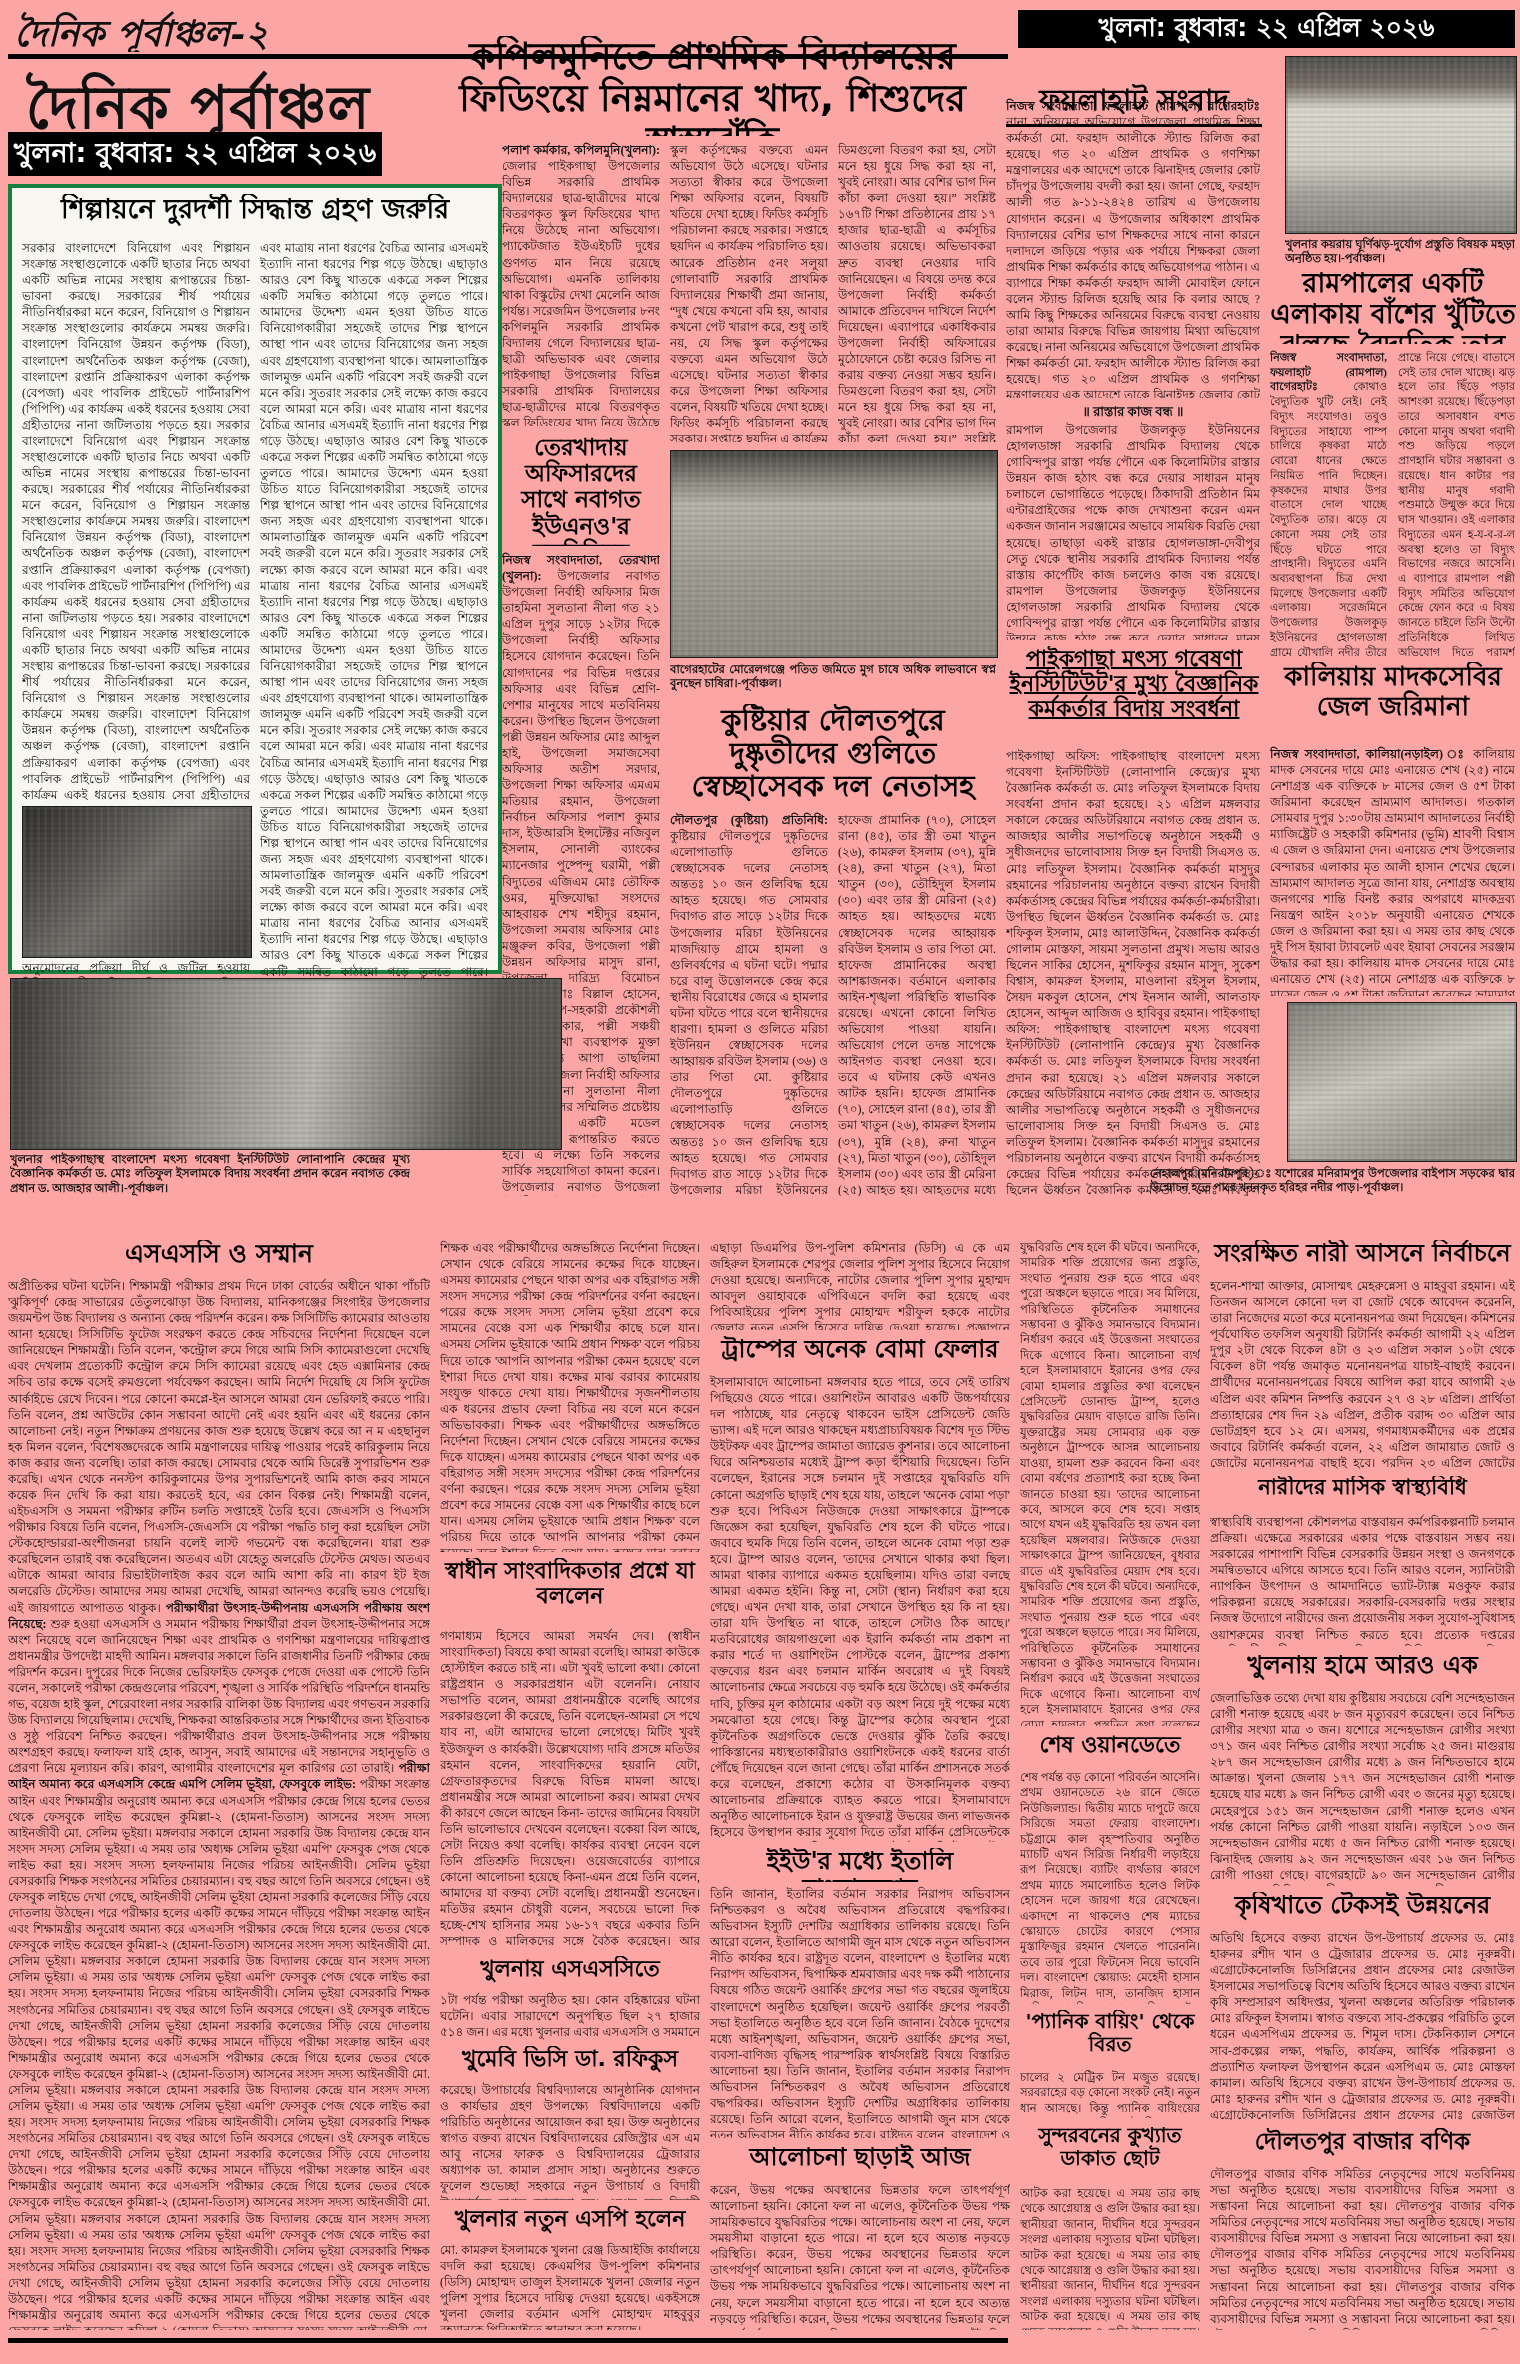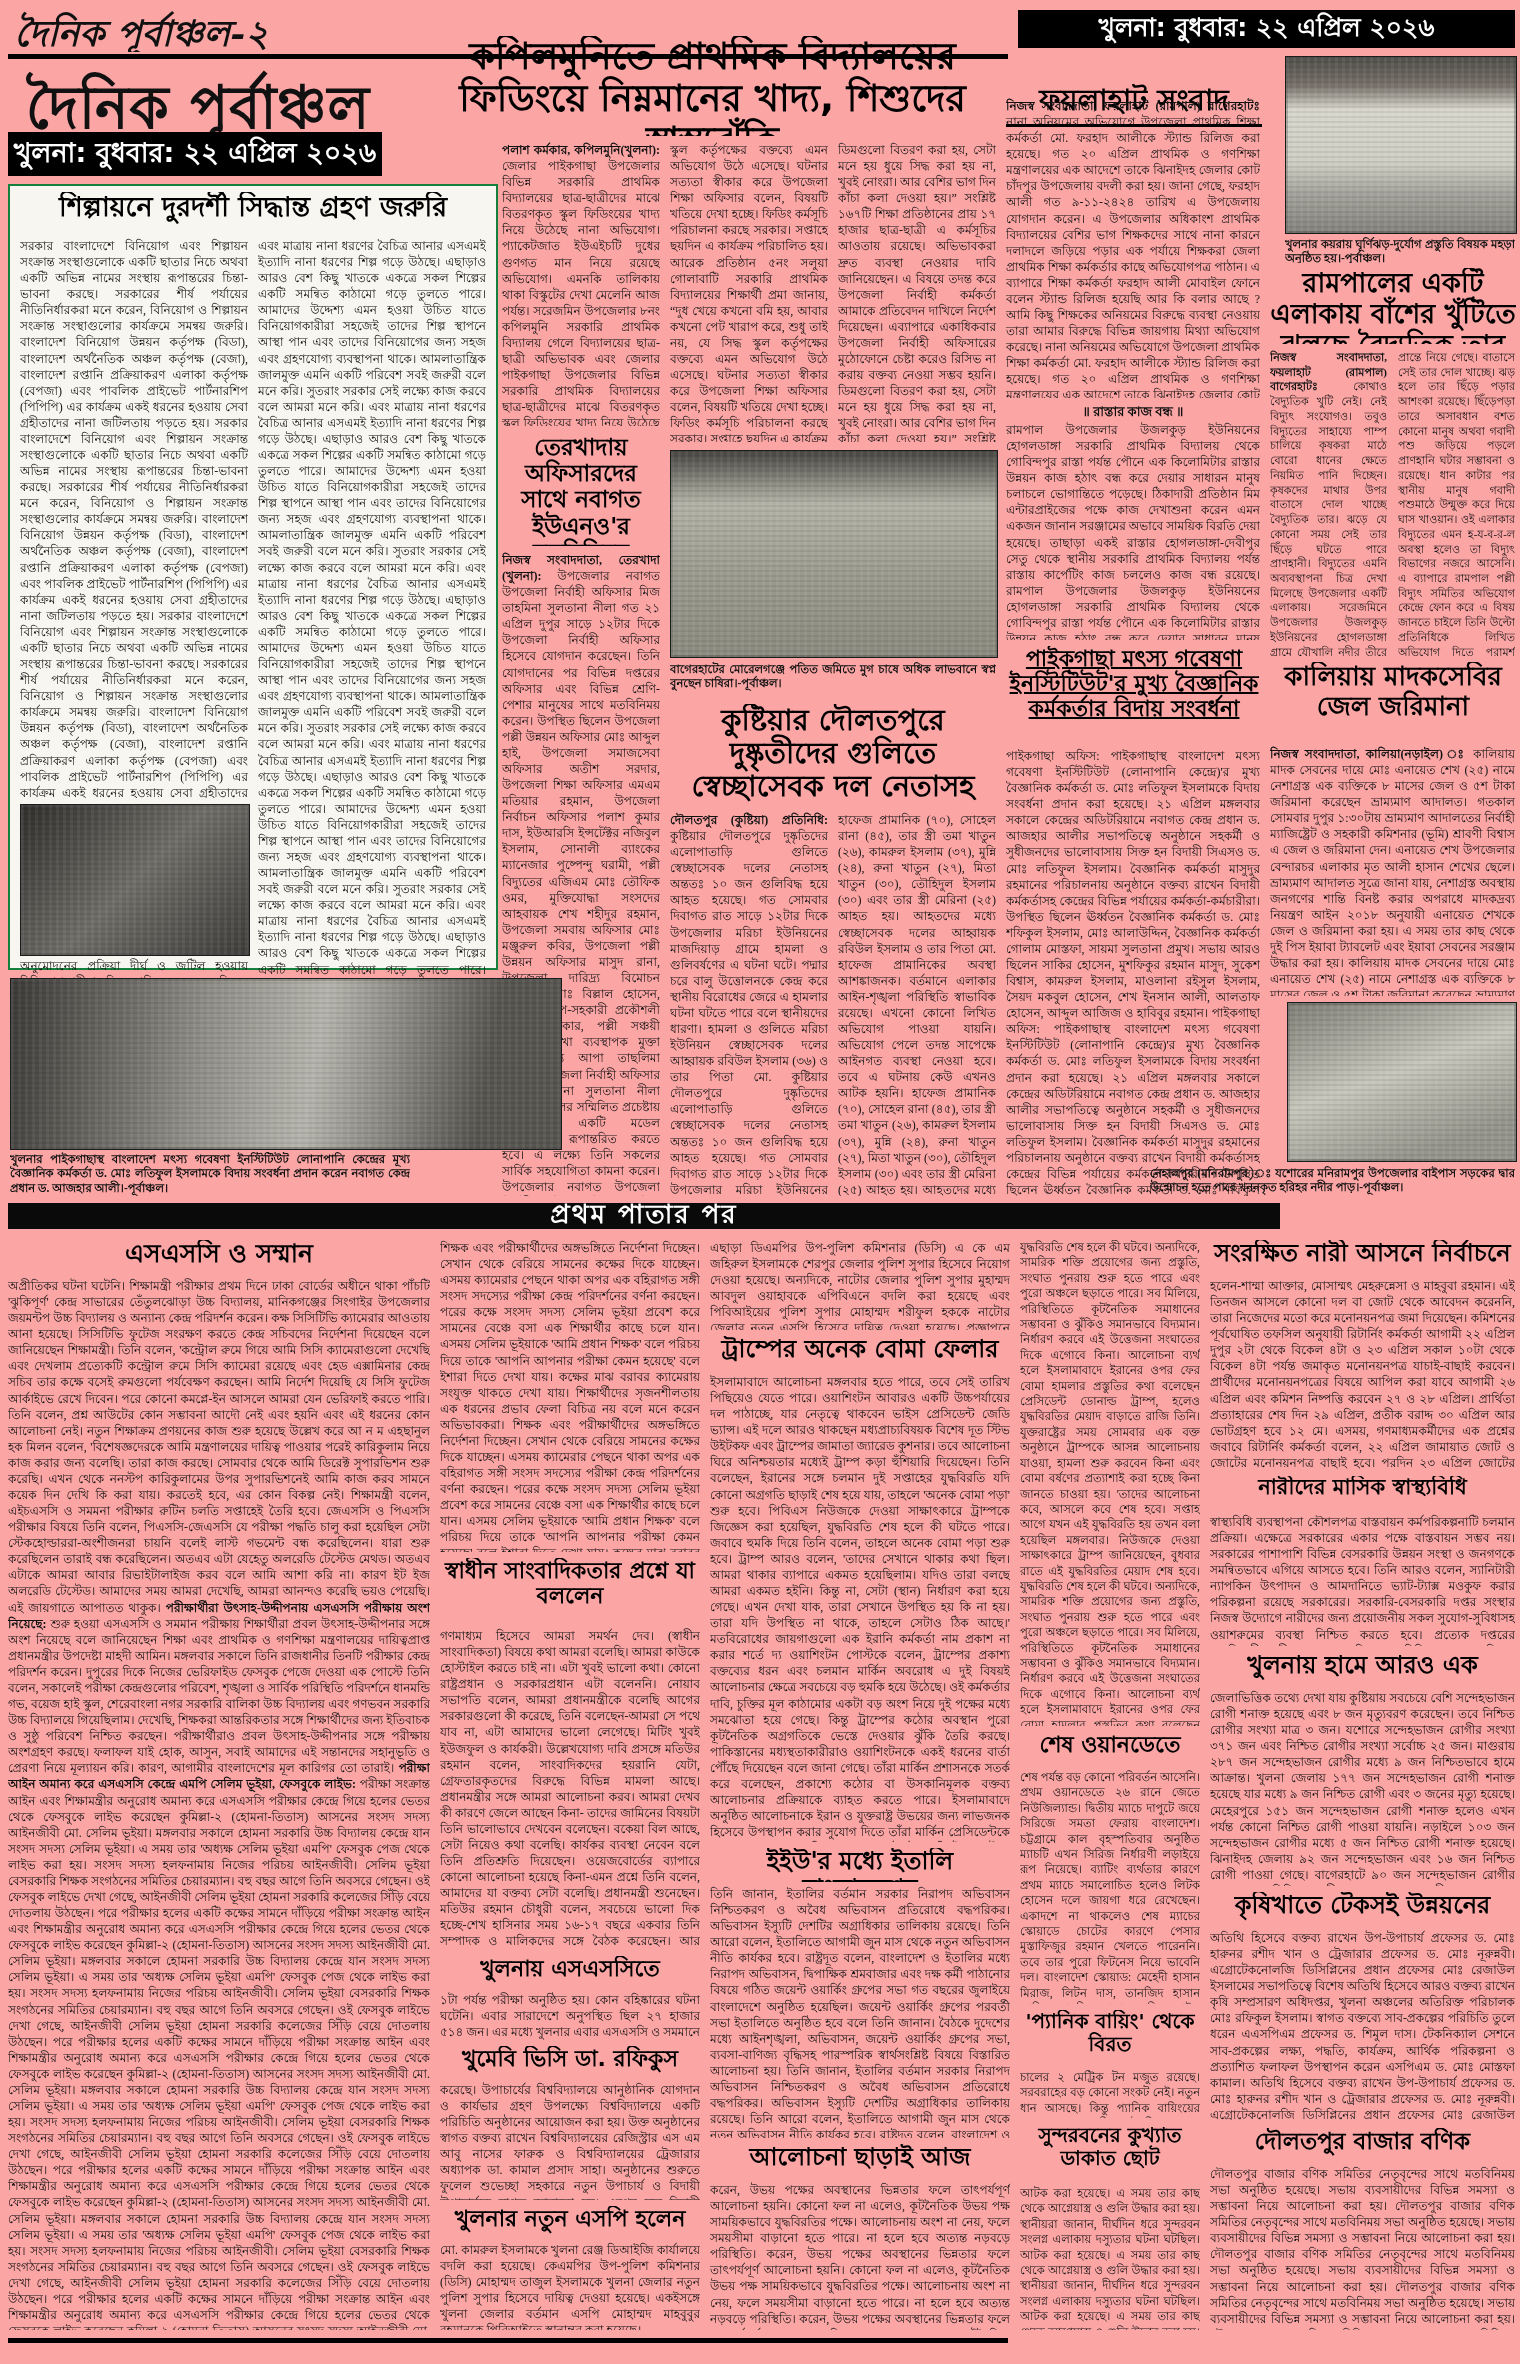--- a/index.html
+++ b/index.html
@@ -10,21 +10,21 @@
       text-align:center;line-height:1.14;overflow:hidden;}
   .hl.ul{text-decoration:underline;text-decoration-thickness:2px;}
   .bodytext{font-size:12px;line-height:1.34;text-align:justify;overflow:hidden;word-break:break-word;}
   .fillbox{overflow:hidden;}
   .byline{font-weight:700;}
   .caption{font-size:11.5px;line-height:1.25;font-weight:600;text-align:justify;overflow:hidden;}
   .datebar{background:#000;color:#fff;font-family:"DejaVu Sans","Liberation Sans",sans-serif;
            font-weight:800;display:flex;align-items:center;justify-content:center;overflow:hidden;text-align:center;}
   .banner{background:#0a0a0a;color:#fff;font-family:"DejaVu Sans","Liberation Sans",sans-serif;
           font-weight:800;display:flex;align-items:center;justify-content:center;font-size:26px;letter-spacing:2px;}
-  .box{border:2px solid #15803d;}
+  .box{border:4px solid #15803d;}
   .photo{border:1px solid #1c1c1c;box-shadow:inset 0 0 0 2px rgba(80,80,80,.35);overflow:hidden;}
   .photo::after{content:"";position:absolute;inset:0;
      background:repeating-linear-gradient(0deg,rgba(0,0,0,.07) 0 2px,transparent 2px 5px),
                 repeating-linear-gradient(90deg,rgba(255,255,255,.06) 0 3px,transparent 3px 7px);}
   .ph-cyclone{background:linear-gradient(180deg,#504f4a 0%,#767068 16%,#d8d7cd 30%,#cfcec4 60%,#a3a29a 78%,#84837c 100%);}
   .ph-mung{background:linear-gradient(180deg,#45443f 0%,#8e8d83 16%,#b3b2a6 26%,#9c9b8f 60%,#8a8a7e 100%);}
   .ph-indoor{background:linear-gradient(135deg,#2f2e2b 0%,#6e6d68 50%,#3f3e3b 100%);}
   .ph-award{background:linear-gradient(100deg,#3b3a37 0%,#8f8e87 35%,#b5b4ac 55%,#565550 85%);}
   .ph-river{background:linear-gradient(160deg,#7f7e76 0%,#c7c6bb 45%,#96958c 82%);}
   .script-title{font-weight:700;font-style:italic;font-size:36px;font-family:"DejaVu Serif","Liberation Serif",serif;}
@@ -106,21 +106,20 @@
     <span class="byline">নিজস্ব সংবাদদাতা, কালিয়া(নড়াইল) ঃ</span>
     <span>কালিয়ায় মাদক সেবনের দায়ে মোঃ এনায়েত শেখ (২৫) নামে নেশাগ্রস্ত এক ব্যক্তিকে ৮ মাসের জেল ও ৫শ টাকা জরিমানা করেছেন ভ্রাম্যমাণ আদালত। গতকাল সোমবার দুপুর ১:৩০টায় ভ্রাম্যমাণ আদালতের নির্বাহী ম্যাজিষ্ট্রেট ও সহকারী কমিশনার (ভূমি) শ্রাবণী বিশ্বাস এ জেল ও জরিমানা দেন। এনায়েত শেখ উপজেলার বেন্দারচর এলাকার মৃত আলী হাসান শেখের ছেলে। ভ্রাম্যমাণ আদালত সূত্রে জানা যায়, নেশাগ্রস্ত অবস্থায় জনগণের শান্তি বিনষ্ট করার অপরাধে মাদকদ্রব্য নিয়ন্ত্রণ আইন ২০১৮ অনুযায়ী এনায়েত শেখকে জেল ও জরিমানা করা হয়। এ সময় তার কাছ থেকে দুই পিস ইয়াবা ট্যাবলেট এবং ইয়াবা সেবনের সরঞ্জাম উদ্ধার করা হয়। কালিয়ায় মাদক সেবনের দায়ে মোঃ এনায়েত শেখ (২৫) নামে নেশাগ্রস্ত এক ব্যক্তিকে ৮ মাসের জেল ও ৫শ টাকা জরিমানা করেছেন ভ্রাম্যমাণ আদালত। গতকাল সোমবার দুপুর ১:৩০টায় ভ্রাম্যমাণ আদালতের নির্বাহী ম্যাজিষ্ট্রেট ও সহকারী কমিশনার (ভূমি) শ্রাবণী বিশ্বাস এ জেল ও জরিমানা দেন। এনায়েত শেখ উপজেলার বেন্দারচর এলাকার মৃত আলী হাসান শেখের ছেলে। ভ্রাম্যমাণ আদালত সূত্রে জানা যায়, নেশাগ্রস্ত অবস্থায় জনগণের শান্তি বিনষ্ট করার অপরাধে মাদকদ্রব্য নিয়ন্ত্রণ আইন ২০১৮ অনুযায়ী এনায়েত শেখকে জেল ও জরিমানা করা হয়। এ সময় তার কাছ থেকে দুই পিস ইয়াবা ট্যাবলেট এবং ইয়াবা সেবনের সরঞ্জাম উদ্ধার করা হয়।</span>
   </div>
 
   <div class="abs photo ph-river" style="left:1287px;top:1002px;width:228px;height:158px;"></div>
   <div class="abs caption" style="left:1150px;top:1166px;width:365px;height:34px;">নেহালপুর (মনিরামপুর)ঃ যশোরের মনিরামপুর উপজেলার বাইপাস সড়কের দ্বার উন্মোচন হতে পারে খননকৃত হরিহর নদীর পাড়।-পূর্বাঞ্চল।</div>
 
   <div class="abs photo ph-award" style="left:10px;top:978px;width:550px;height:170px;"></div>
   <div class="abs caption" style="left:10px;top:1152px;width:400px;height:46px;">খুলনার পাইকগাছাস্থ বাংলাদেশ মৎস্য গবেষণা ইনস্টিটিউট লোনাপানি কেন্দ্রের মূখ্য বৈজ্ঞানিক কর্মকর্তা ড. মোঃ লতিফুল ইসলামকে বিদায় সংবর্ধনা প্রদান করেন নবাগত কেন্দ্র প্রধান ড. আজহার আলী।-পূর্বাঞ্চল।</div>
 
-  <div class="abs banner" style="left:8px;top:1203px;width:1272px;height:26px;">প্রথম পাতার পর</div>
 
   <div class="abs hl" style="left:8px;top:1240px;width:422px;height:34px;font-size:25px;">এসএসসি ও সম্মান</div>
   <div class="abs bodytext fillbox" style="left:8px;top:1278px;width:422px;height:1052px;">
     <span>অপ্রীতিকর ঘটনা ঘটেনি। শিক্ষামন্ত্রী পরীক্ষার প্রথম দিনে ঢাকা বোর্ডের অধীনে থাকা পাঁচটি 'ঝুকিপূর্ণ' কেন্দ্র সাভারের তেঁতুলঝোড়া উচ্চ বিদ্যালয়, মানিকগঞ্জের সিংগাইর উপজেলার জয়মন্টপ উচ্চ বিদ্যালয় ও অন্যান্য কেন্দ্র পরিদর্শন করেন। কক্ষ সিসিটিভি ক্যামেরার আওতায় আনা হয়েছে। সিসিটিভি ফুটেজ সংরক্ষণ করতে কেন্দ্র সচিবদের নির্দেশনা দিয়েছেন বলে জানিয়েছেন শিক্ষামন্ত্রী। তিনি বলেন, 'কন্ট্রোল রুমে গিয়ে আমি সিসি ক্যামেরাগুলো দেখেছি এবং দেখলাম প্রত্যেকটি কন্ট্রোল রুমে সিসি ক্যামেরা রয়েছে এবং হেড এক্সামিনার কেন্দ্র সচিব তার কক্ষে বসেই রুমগুলো পর্যবেক্ষণ করছেন। আমি নির্দেশ দিয়েছি যে সিসি ফুটেজ আর্কাইভে রেখে দিবেন। পরে কোনো কমপ্লে-ইন আসলে আমরা যেন ভেরিফাই করতে পারি। তিনি বলেন, প্রশ্ন আউটের কোন সম্ভাবনা আদৌ নেই এবং হয়নি এবং এই ধরনের কোন আলোচনা নেই। নতুন শিক্ষাক্রম প্রণয়নের কাজ শুরু হয়েছে উল্লেখ করে আ ন ম এহছানুল হক মিলন বলেন, 'বিশেষজ্ঞদেরকে আমি মন্ত্রণালয়ের দায়িত্ব পাওয়ার পরেই কারিকুলাম নিয়ে কাজ করার জন্য বলেছি। তারা কাজ করছে। সোমবার থেকে আমি ডিরেক্ট সুপারভিশন শুরু করেছি। এখন থেকে ননস্টপ কারিকুলামের উপর সুপারভিশনেই আমি কাজ করব সামনে কয়েক দিন দেখি কি করা যায়। করতেই হবে, এর কোন বিকল্প নেই। শিক্ষামন্ত্রী বলেন, এইচএসসি ও সমমনা পরীক্ষার রুটিন চলতি সপ্তাহেই তৈরি হবে। জেএসসি ও পিএসসি পরীক্ষার বিষয়ে তিনি বলেন, পিএসসি-জেএসসি যে পরীক্ষা পদ্ধতি চালু করা হয়েছিল সেটা স্টেকহোল্ডাররা-অংশীজনরা চায়নি বলেই লাস্ট গভমেন্ট বন্ধ করেছিলেন। যারা শুরু করেছিলেন তারাই বন্ধ করেছিলেন। অতএব এটা যেহেতু অলরেডি টেস্টেড মেথড। অতএব এটাকে আমরা আবার রিভাইটালাইজ করব বলে আমি আশা করি না। কারণ ইট ইজ অলরেডি টেস্টেড। আমাদের সময় আমরা দেখেছি, আমরা আনন্দও করেছি ভয়ও পেয়েছি। এই জায়গাতে আপাতত থাকুক।</span>
     <strong>পরীক্ষার্থীরা উৎসাহ-উদ্দীপনায় এসএসসি পরীক্ষায় অংশ নিয়েছে:</strong>
     <span>শুরু হওয়া এসএসসি ও সমমান পরীক্ষায় শিক্ষার্থীরা প্রবল উৎসাহ-উদ্দীপনার সঙ্গে অংশ নিয়েছে বলে জানিয়েছেন শিক্ষা এবং প্রাথমিক ও গণশিক্ষা মন্ত্রণালয়ের দায়িত্বপ্রাপ্ত প্রধানমন্ত্রীর উপদেষ্টা মাহদী আমিন। মঙ্গলবার সকালে তিনি রাজধানীর তিনটি পরীক্ষার কেন্দ্র পরিদর্শন করেন। দুপুরের দিকে নিজের ভেরিফাইড ফেসবুক পেজে দেওয়া এক পোস্টে তিনি বলেন, সকালেই পরীক্ষা কেন্দ্রগুলোর পরিবেশ, শৃঙ্খলা ও সার্বিক পরিস্থিতি পরিদর্শনে ধানমন্ডি গভ, বয়েজ হাই স্কুল, শেরেবাংলা নগর সরকারি বালিকা উচ্চ বিদ্যালয় এবং গণভবন সরকারি উচ্চ বিদ্যালয়ে গিয়েছিলাম। দেখেছি, শিক্ষকরা আন্তরিকতার সঙ্গে শিক্ষার্থীদের জন্য ইতিবাচক ও সুষ্ঠু পরিবেশ নিশ্চিত করছেন। পরীক্ষার্থীরাও প্রবল উৎসাহ-উদ্দীপনার সঙ্গে পরীক্ষায় অংশগ্রহণ করছে। ফলাফল যাই হোক, আসুন, সবাই আমাদের এই সন্তানদের সহানুভূতি ও প্রেরণা নিয়ে মূল্যায়ন করি। কারণ, আগামীর বাংলাদেশের মূল কারিগর তো তারাই।</span>
     <strong>পরীক্ষা আইন অমান্য করে এসএসসি কেন্দ্রে এমপি সেলিম ভূইয়া, ফেসবুকে লাইভ:</strong>
     <span>পরীক্ষা সংক্রান্ত আইন এবং শিক্ষামন্ত্রীর অনুরোধ অমান্য করে এসএসসি পরীক্ষার কেন্দ্রে গিয়ে হলের ভেতর থেকে ফেসবুকে লাইভ করেছেন কুমিল্লা-২ (হোমনা-তিতাস) আসনের সংসদ সদস্য আইনজীবী মো. সেলিম ভূইয়া। মঙ্গলবার সকালে হোমনা সরকারি উচ্চ বিদ্যালয় কেন্দ্রে যান সংসদ সদস্য সেলিম ভূইয়া। এ সময় তার 'অধ্যক্ষ সেলিম ভূইয়া এমপি' ফেসবুক পেজ থেকে লাইভ করা হয়। সংসদ সদস্য হলফনামায় নিজের পরিচয় আইনজীবী। সেলিম ভূইয়া বেসরকারি শিক্ষক সংগঠনের সমিতির চেয়ারম্যান। বহু বছর আগে তিনি অবসরে গেছেন। ওই ফেসবুক লাইভে দেখা গেছে, আইনজীবী সেলিম ভূইয়া হোমনা সরকারি কলেজের সিঁড়ি বেয়ে দোতলায় উঠছেন। পরে পরীক্ষার হলের একটি কক্ষের সামনে দাঁড়িয়ে পরীক্ষা সংক্রান্ত আইন এবং শিক্ষামন্ত্রীর অনুরোধ অমান্য করে এসএসসি পরীক্ষার কেন্দ্রে গিয়ে হলের ভেতর থেকে ফেসবুকে লাইভ করেছেন কুমিল্লা-২ (হোমনা-তিতাস) আসনের সংসদ সদস্য আইনজীবী মো. সেলিম ভূইয়া। মঙ্গলবার সকালে হোমনা সরকারি উচ্চ বিদ্যালয় কেন্দ্রে যান সংসদ সদস্য সেলিম ভূইয়া। এ সময় তার 'অধ্যক্ষ সেলিম ভূইয়া এমপি' ফেসবুক পেজ থেকে লাইভ করা হয়। সংসদ সদস্য হলফনামায় নিজের পরিচয় আইনজীবী। সেলিম ভূইয়া বেসরকারি শিক্ষক সংগঠনের সমিতির চেয়ারম্যান। বহু বছর আগে তিনি অবসরে গেছেন। ওই ফেসবুক লাইভে দেখা গেছে, আইনজীবী সেলিম ভূইয়া হোমনা সরকারি কলেজের সিঁড়ি বেয়ে দোতলায় উঠছেন। পরে পরীক্ষার হলের একটি কক্ষের সামনে দাঁড়িয়ে পরীক্ষা সংক্রান্ত আইন এবং শিক্ষামন্ত্রীর অনুরোধ অমান্য করে এসএসসি পরীক্ষার কেন্দ্রে গিয়ে হলের ভেতর থেকে ফেসবুকে লাইভ করেছেন কুমিল্লা-২ (হোমনা-তিতাস) আসনের সংসদ সদস্য আইনজীবী মো. সেলিম ভূইয়া। মঙ্গলবার সকালে হোমনা সরকারি উচ্চ বিদ্যালয় কেন্দ্রে যান সংসদ সদস্য সেলিম ভূইয়া। এ সময় তার 'অধ্যক্ষ সেলিম ভূইয়া এমপি' ফেসবুক পেজ থেকে লাইভ করা হয়। সংসদ সদস্য হলফনামায় নিজের পরিচয় আইনজীবী। সেলিম ভূইয়া বেসরকারি শিক্ষক সংগঠনের সমিতির চেয়ারম্যান। বহু বছর আগে তিনি অবসরে গেছেন। ওই ফেসবুক লাইভে দেখা গেছে, আইনজীবী সেলিম ভূইয়া হোমনা সরকারি কলেজের সিঁড়ি বেয়ে দোতলায় উঠছেন। পরে পরীক্ষার হলের একটি কক্ষের সামনে দাঁড়িয়ে পরীক্ষা সংক্রান্ত আইন এবং শিক্ষামন্ত্রীর অনুরোধ অমান্য করে এসএসসি পরীক্ষার কেন্দ্রে গিয়ে হলের ভেতর থেকে ফেসবুকে লাইভ করেছেন কুমিল্লা-২ (হোমনা-তিতাস) আসনের সংসদ সদস্য আইনজীবী মো. সেলিম ভূইয়া। মঙ্গলবার সকালে হোমনা সরকারি উচ্চ বিদ্যালয় কেন্দ্রে যান সংসদ সদস্য সেলিম ভূইয়া। এ সময় তার 'অধ্যক্ষ সেলিম ভূইয়া এমপি' ফেসবুক পেজ থেকে লাইভ করা হয়। সংসদ সদস্য হলফনামায় নিজের পরিচয় আইনজীবী। সেলিম ভূইয়া বেসরকারি শিক্ষক সংগঠনের সমিতির চেয়ারম্যান। বহু বছর আগে তিনি অবসরে গেছেন। ওই ফেসবুক লাইভে দেখা গেছে, আইনজীবী সেলিম ভূইয়া হোমনা সরকারি কলেজের সিঁড়ি বেয়ে দোতলায় উঠছেন। পরে পরীক্ষার হলের একটি কক্ষের সামনে দাঁড়িয়ে পরীক্ষা সংক্রান্ত আইন এবং শিক্ষামন্ত্রীর অনুরোধ অমান্য করে এসএসসি পরীক্ষার কেন্দ্রে গিয়ে হলের ভেতর থেকে ফেসবুকে লাইভ করেছেন কুমিল্লা-২ (হোমনা-তিতাস) আসনের সংসদ সদস্য আইনজীবী মো. সেলিম ভূইয়া। মঙ্গলবার সকালে হোমনা সরকারি উচ্চ বিদ্যালয় কেন্দ্রে যান সংসদ সদস্য সেলিম ভূইয়া। এ সময় তার 'অধ্যক্ষ সেলিম ভূইয়া এমপি' ফেসবুক পেজ থেকে লাইভ করা হয়। সংসদ সদস্য হলফনামায় নিজের পরিচয় আইনজীবী। সেলিম ভূইয়া বেসরকারি শিক্ষক সংগঠনের সমিতির চেয়ারম্যান। বহু বছর আগে তিনি অবসরে গেছেন। ওই ফেসবুক লাইভে দেখা গেছে, আইনজীবী সেলিম ভূইয়া হোমনা সরকারি কলেজের সিঁড়ি বেয়ে দোতলায় উঠছেন। পরে পরীক্ষার হলের একটি কক্ষের সামনে দাঁড়িয়ে</span>
   </div>
 

